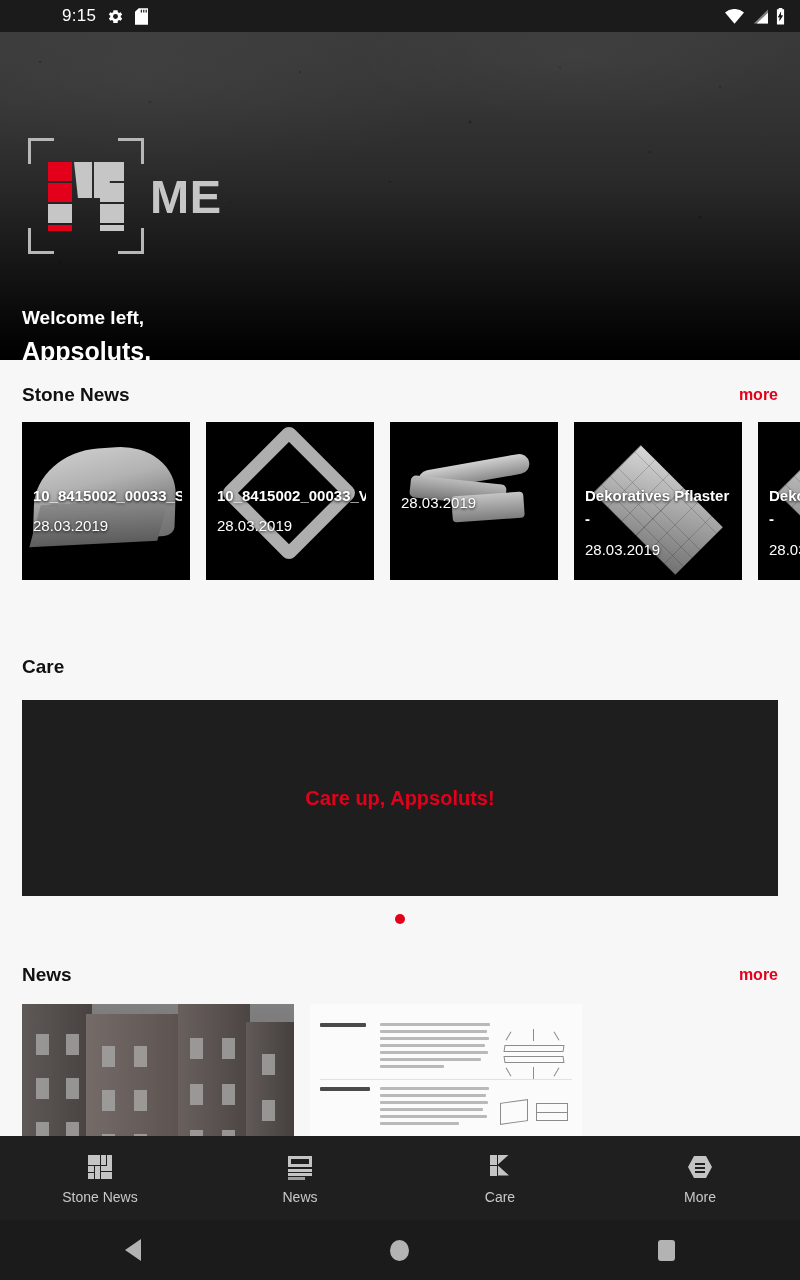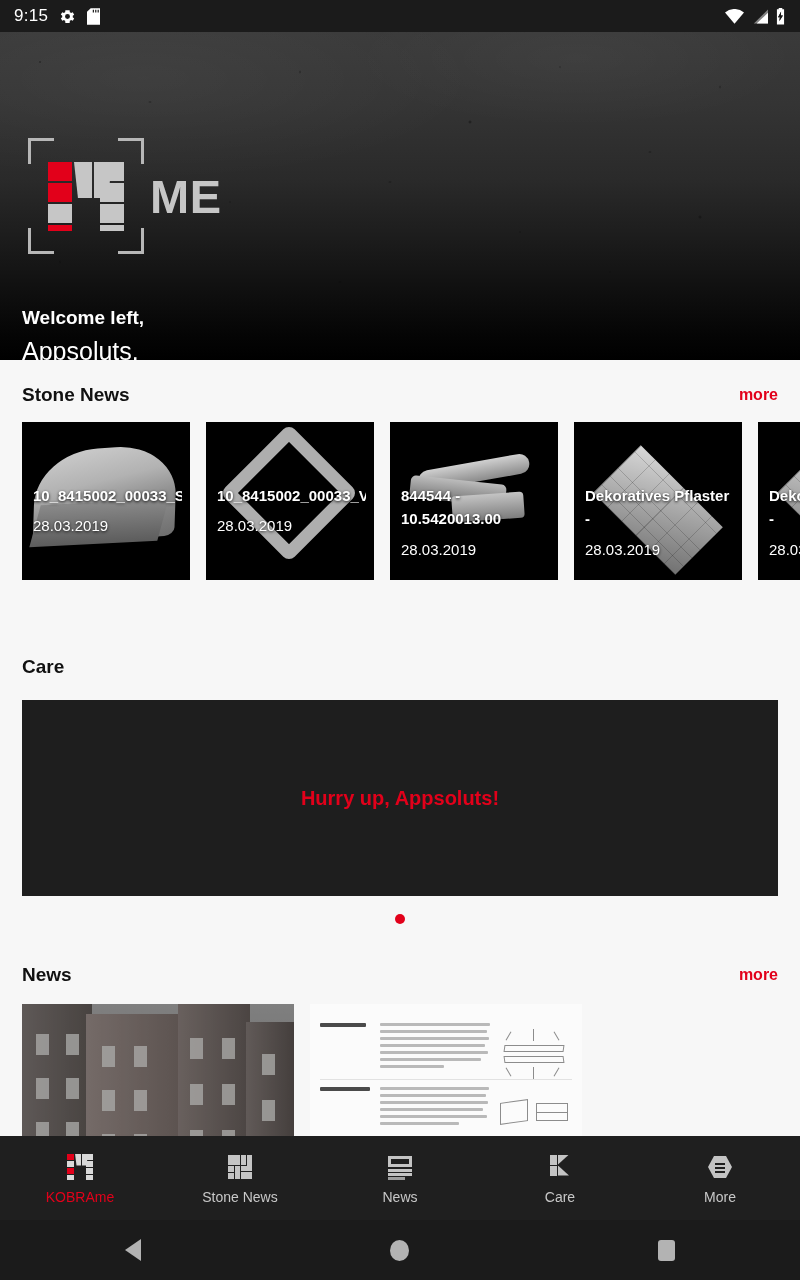--- a/index.html
+++ b/index.html
@@ -10,21 +10,21 @@
     -webkit-font-smoothing:antialiased;
   }
   .phone { position:relative; width:800px; height:1280px; background:#f7f7f7; overflow:hidden; }
 
   
   .statusbar {
     position:absolute; top:0; left:0; width:800px; height:32px;
     background:#1b1b1b; color:#fff;
     display:flex; align-items:center; padding:0 14px;
   }
-  .sb-time { font-size:17px; font-weight:400; letter-spacing:.3px; }
+  .sb-time { font-size:17px; font-weight:400; letter-spacing:.3px;margin-left:48px; }
   .sb-left { display:flex; align-items:center; gap:11px; }
   .sb-right { margin-left:auto; display:flex; align-items:center; gap:7px; }
   .ico { display:inline-block; line-height:0; }
 
   
   .hero {
     position:absolute; top:32px; left:0; width:800px; height:328px;
     background:
       radial-gradient(ellipse 60% 45% at 18% 14%, rgba(255,255,255,.045), transparent 70%),
       radial-gradient(ellipse 40% 30% at 72% 8%, rgba(255,255,255,.035), transparent 70%),
@@ -62,21 +62,21 @@
   .brk.bl { bottom:0; left:0; border-right:none; border-top:none; }
   .brk.br { bottom:0; right:0; border-left:none; border-top:none; }
   .mk { position:absolute; }
   .mk.r { background:#e2001a; }
   .mk.g { background:#c6c6c6; }
   .logo-me {
     color:#c6c6c6; font-size:47px; font-weight:bold; letter-spacing:.5px; line-height:1; margin-left:6px;
   }
   .welcome { position:absolute; left:22px; top:272px; color:#fff; }
   .welcome .w1 { font-size:19px; font-weight:bold; line-height:1.5; }
-  .welcome .w2 { font-size:25px; font-weight:normal; line-height:1.45; }
+  .welcome .w2 { font-size:25px; font-weight:bold; line-height:1.45; }
 
   
   .sec-head {
     display:flex; align-items:center; justify-content:space-between;
     padding:0 22px;
   }
   .sec-title { font-size:19px; font-weight:bold; color:#111; }
   .sec-more { font-size:16px; font-weight:bold; color:#e2001a; }
 
   .stone-sec { position:absolute; top:378px; left:0; width:800px; }
@@ -287,21 +287,20 @@
         </div>
       </div>
 
       <div class="stone-card">
         <div class="stone-thumb">
           <span class="sh cl1"></span>
             <span class="sh cl2"></span>
             <span class="sh cl3"></span>
         </div>
         <div class="stone-meta">
-          <div class="stone-name">844544 - 10.5420013.00</div>
           <div class="stone-date">28.03.2019</div>
         </div>
       </div>
 
       <div class="stone-card">
         <div class="stone-thumb">
           <span class="sh slab"></span>
         </div>
         <div class="stone-meta">
           <div class="stone-name">Dekoratives Pflaster -</div>
@@ -320,21 +319,21 @@
       </div>
 
     </div>
   </div>
 
   <div class="care-sec">
     <div class="sec-head care-head">
       <span class="sec-title">Care</span>
     </div>
     <div class="care-card">
-      <div class="care-sub">Hurry up, Appsoluts!</div>
+      <div class="care-sub">Care up, Appsoluts!</div>
     </div>
     <div class="dots">
       <span class="dot"></span>
     </div>
   </div>
 
   <div class="news-sec">
     <div class="sec-head news-head">
       <span class="sec-title">News</span>
       <span class="sec-more">more</span>
@@ -424,35 +423,20 @@
             <div class="doc-fig"></div>
           </div>
         </div>
       </div>
 
     </div>
   </div>
 
   <div class="tabbar">
 
-    <div class="tab active">
-      <span class="tab-ico">
-        <span class="nb" style="left:2px;top:2px;width:7px;height:6px;background:#e2001a;"></span>
-        <span class="nb" style="left:2px;top:9px;width:7px;height:6px;background:#d9d9d9;"></span>
-        <span class="nb" style="left:2px;top:16px;width:7px;height:6px;background:#e2001a;"></span>
-        <span class="nb" style="left:2px;top:23px;width:7px;height:5px;background:#d9d9d9;"></span>
-        <span class="nb" style="left:10px;top:2px;width:6px;height:12px;background:#d9d9d9;clip-path:polygon(0 0,100% 0,100% 100%,25% 100%);"></span>
-        <span class="nb" style="left:17px;top:2px;width:6px;height:12px;background:#d9d9d9;clip-path:polygon(0 0,100% 0,75% 100%,0 100%);"></span>
-        <span class="nb" style="left:21px;top:2px;width:7px;height:6px;background:#d9d9d9;"></span>
-        <span class="nb" style="left:21px;top:9px;width:7px;height:6px;background:#d9d9d9;"></span>
-        <span class="nb" style="left:21px;top:16px;width:7px;height:6px;background:#d9d9d9;"></span>
-        <span class="nb" style="left:21px;top:23px;width:7px;height:5px;background:#d9d9d9;"></span>
-      </span>
-      <span class="tab-label">KOBRAme</span>
-    </div>
 
     <div class="tab">
       <span class="tab-ico">
         <span class="nb" style="left:3px;top:3px;width:12px;height:10px;background:#c4c4c4;"></span>
         <span class="nb" style="left:16px;top:3px;width:5px;height:10px;background:#c4c4c4;"></span>
         <span class="nb" style="left:22px;top:3px;width:5px;height:14px;background:#c4c4c4;"></span>
         <span class="nb" style="left:3px;top:14px;width:6px;height:6px;background:#c4c4c4;"></span>
         <span class="nb" style="left:10px;top:14px;width:5px;height:13px;background:#c4c4c4;"></span>
         <span class="nb" style="left:16px;top:14px;width:11px;height:5px;background:#c4c4c4;"></span>
         <span class="nb" style="left:3px;top:21px;width:6px;height:6px;background:#c4c4c4;"></span>

